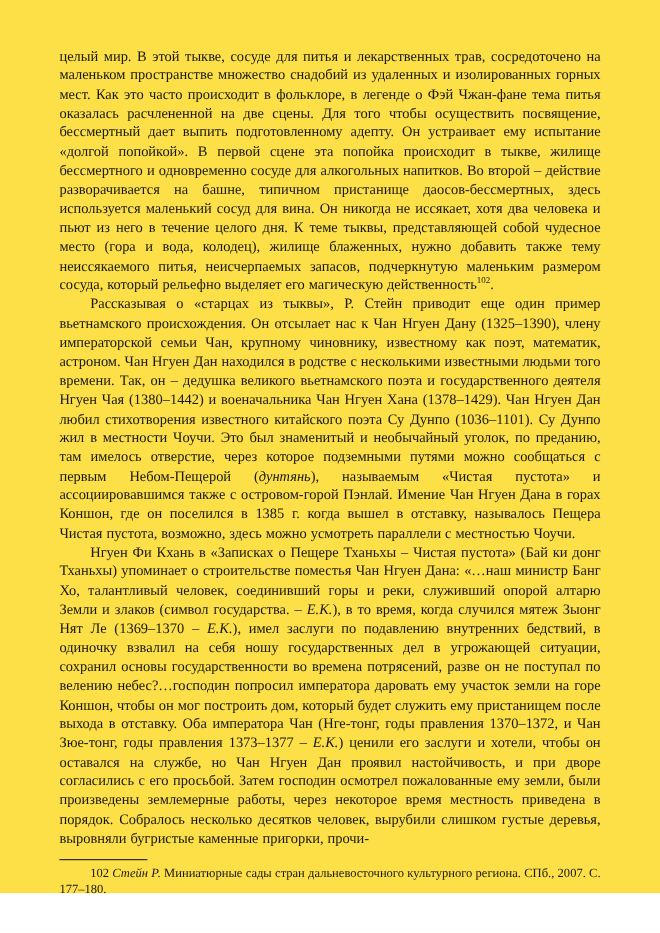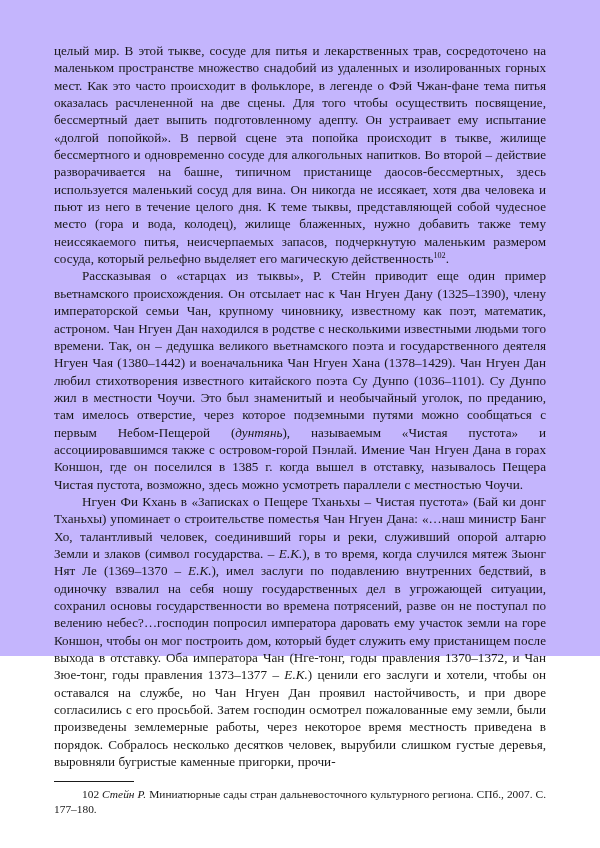--- a/index.html
+++ b/index.html
@@ -16,22 +16,22 @@
     font-family: "Liberation Serif", "DejaVu Serif", serif;
     color: #171717;
     -webkit-font-smoothing: antialiased;
   }
 
   .page {
     position: absolute;
     left: 0;
     top: 0;
     width: 600px;
-    height: 656px;
-    background: #c4b5fd;
+    height: 812px;
+    background: #fde047;
   }
 
   .text-block {
     position: absolute;
     left: 54px;
     top: 42px;
     width: 492px;
   }
 
   p.para {

